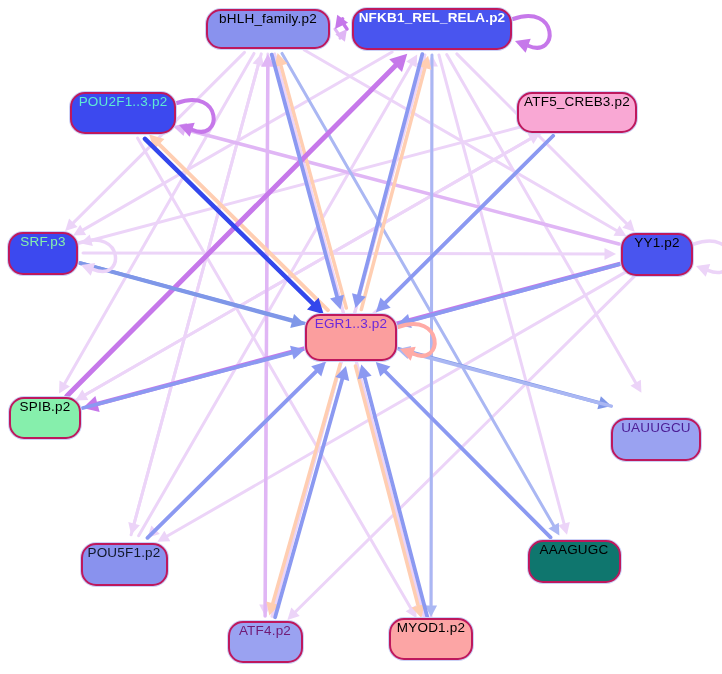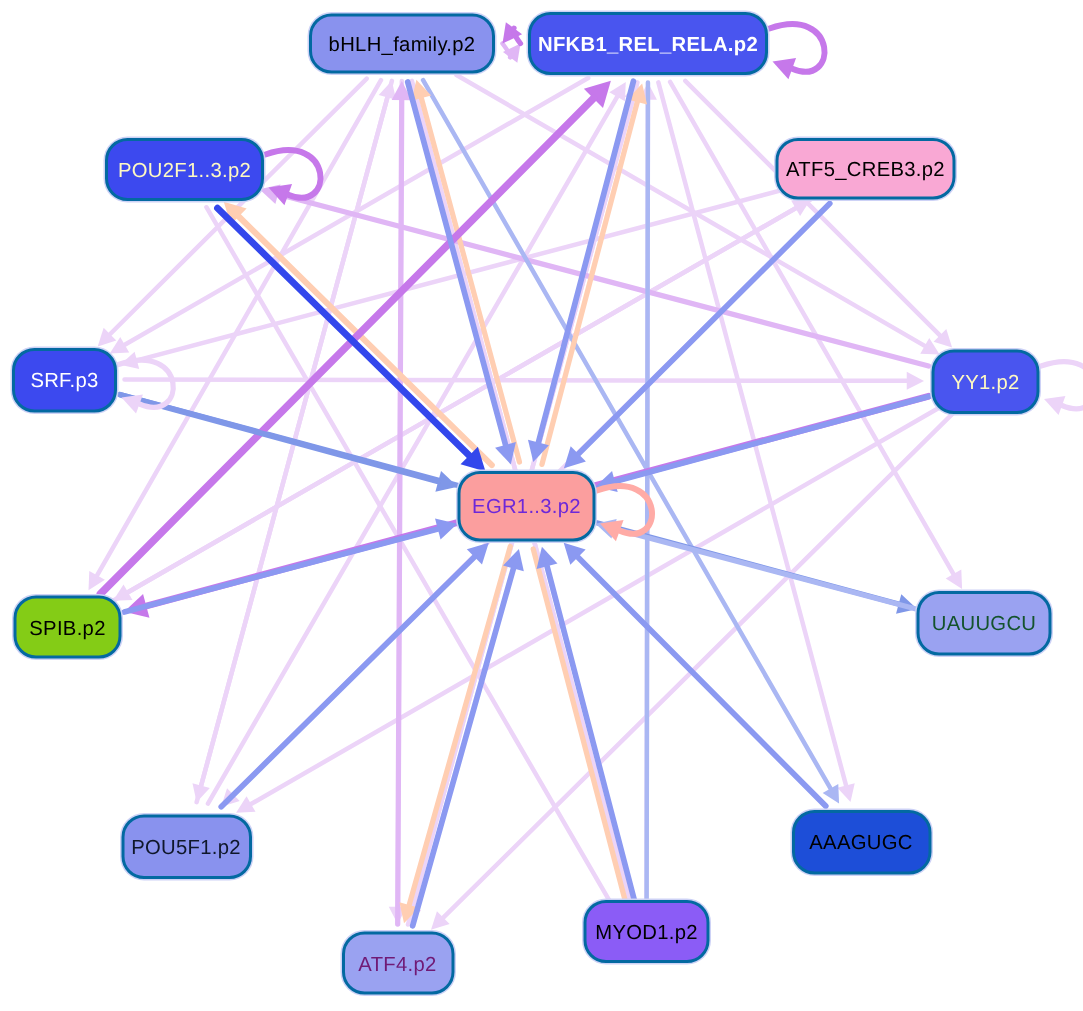--- a/index.html
+++ b/index.html
@@ -1,20 +1,20 @@
 <!DOCTYPE html>
 <html><head>
 <meta charset="utf-8">
 <style>
   html,body{margin:0;padding:0;background:#ffffff;}
   #stage{position:relative;width:722px;height:674px;background:#ffffff;overflow:hidden;
          font-family:"Liberation Sans",sans-serif;}
   #edge-layer{position:absolute;left:0;top:0;z-index:1;}
-  .node{position:absolute;z-index:2;display:flex;align-items:center;justify-content:center;
-        border-radius:15px;border:2px solid #0369a1;
+  .node{position:absolute;z-index:2;display:flex;justify-content:center;
+        border-radius:15px;border:2px solid #be185d;
         box-shadow:0 0 0 1px #cdd2f6;
         font-size:13.5px;letter-spacing:0.2px;cursor:pointer;box-sizing:border-box;}
   .node span{white-space:nowrap;}
 </style>
 </head>
 <body>
 
 <div id="stage">
   <svg id="edge-layer" width="722" height="674" viewBox="0 0 722 674" xmlns="http://www.w3.org/2000/svg">
       <polygon points="65.16012569527673,230.93836375225783 69.07676311911803,218.57268741450073 77.54312531878463,227.07684587398725" fill="#ecd4f8"></polygon>
@@ -128,47 +128,47 @@
       <polygon points="400,349 415.71000000000004,346.71 410.61,360.81" fill="#ffaba6"></polygon>
       <path d="M 398 327 C 444 311, 444 367, 413.16 353.76" stroke="#ffaba6" stroke-width="4" fill="none" stroke-linecap="round"></path>
     </svg>
   <div id="node-layer">
       <div class="node" style="left: 206px; top: 9px; width: 124px; height: 40px; background: rgb(137, 146, 238); color: rgb(0, 0, 0);">
         <span>bHLH_family.p2</span>
       </div>
       <div class="node" style="left: 352px; top: 8px; width: 160px; height: 42px; background: rgb(73, 85, 239); color: rgb(255, 255, 255); font-weight: bold;">
         <span>NFKB1_REL_RELA.p2</span>
       </div>
-      <div class="node" style="left: 70px; top: 92px; width: 106px; height: 42px; background: rgb(60, 73, 239); color: #fef9c3;">
+      <div class="node" style="left: 70px; top: 92px; width: 106px; height: 42px; background: rgb(60, 73, 239); color: #5eead4;">
         <span>POU2F1..3.p2</span>
       </div>
       <div class="node" style="left: 517px; top: 91.5px; width: 120px; height: 41px; background: #f9a8d4; color: rgb(0, 0, 0);">
         <span>ATF5_CREB3.p2</span>
       </div>
-      <div class="node" style="left: 8px; top: 231.5px; width: 70px; height: 43px; background: rgb(60, 73, 239); color: #ffffff;">
+      <div class="node" style="left: 8px; top: 231.5px; width: 70px; height: 43px; background: rgb(60, 73, 239); color: #86efac;">
         <span>SRF.p3</span>
       </div>
-      <div class="node" style="left: 621px; top: 232.5px; width: 72px; height: 43px; background: rgb(73, 85, 239); color: #fef9c3;">
+      <div class="node" style="left: 621px; top: 232.5px; width: 72px; height: 43px; background: rgb(73, 85, 239); color: #000000;">
         <span>YY1.p2</span>
       </div>
       <div class="node" style="left: 305px; top: 313.5px; width: 92px; height: 47px; background: rgb(251, 158, 158); color: #6d28d9;">
         <span>EGR1..3.p2</span>
       </div>
-      <div class="node" style="left: 9px; top: 397px; width: 72px; height: 42px; background: #84cc16; color: rgb(0, 0, 0);">
+      <div class="node" style="left: 9px; top: 397px; width: 72px; height: 42px; background: #86efac; color: rgb(0, 0, 0);">
         <span>SPIB.p2</span>
       </div>
-      <div class="node" style="left: 611px; top: 394px; width: 90px; height: 43px; background: rgb(154, 162, 241); color: #14532d;">
+      <div class="node" style="left: 611px; top: 418px; width: 90px; height: 43px; background: rgb(154, 162, 241); color: #4c1d95;">
         <span>UAUUGCU</span>
       </div>
       <div class="node" style="left: 80.5px; top: 543px; width: 87px; height: 43px; background: rgb(137, 146, 238); color: #0f172a;">
         <span>POU5F1.p2</span>
       </div>
-      <div class="node" style="left: 527.5px; top: 539.5px; width: 93px; height: 43px; background: #1d4ed8; color: rgb(0, 0, 0);">
+      <div class="node" style="left: 527.5px; top: 539.5px; width: 93px; height: 43px; background: #0f766e; color: rgb(0, 0, 0);">
         <span>AAAGUGC</span>
       </div>
       <div class="node" style="left: 227.5px; top: 621px; width: 75px; height: 42px; background: rgb(154, 162, 241); color: #701a75;">
         <span>ATF4.p2</span>
       </div>
-      <div class="node" style="left: 389px; top: 600px; width: 84px; height: 42px; background: #8b5cf6; color: rgb(0, 0, 0);">
+      <div class="node" style="left: 389px; top: 618px; width: 84px; height: 42px; background: #fca5a5; color: rgb(0, 0, 0);">
         <span>MYOD1.p2</span>
       </div>
     </div>
 </div>
 
 </body></html>

